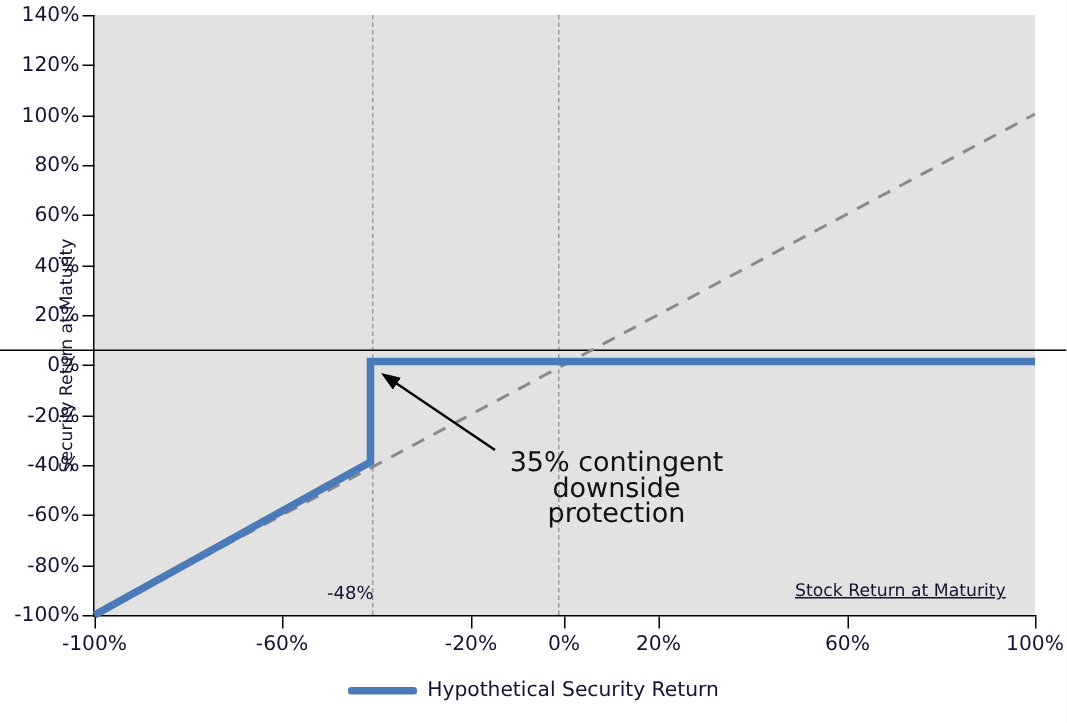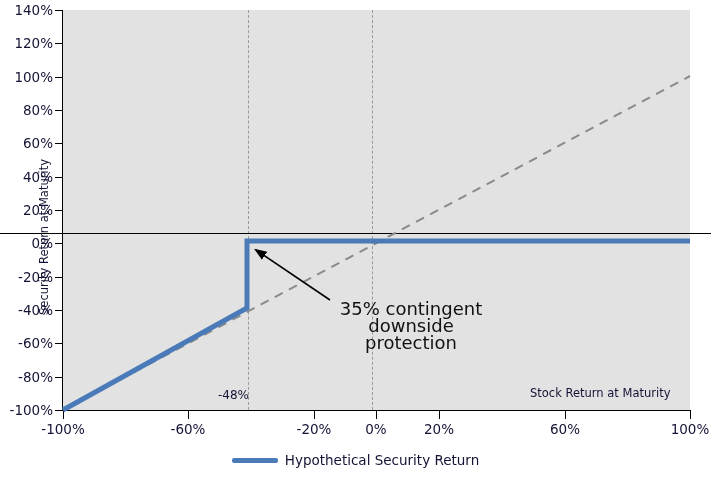--- a/index.html
+++ b/index.html
@@ -49,20 +49,21 @@
 
   
   .y-axis-title{
     position:absolute;left:-46px;top:230px;width:180px;
     transform:rotate(-90deg);transform-origin:center center;
     text-align:center;font-size:11.5px;color:#131335;white-space:nowrap;
   }
   .x-axis-title{
     position:absolute;left:530px;top:386px;font-size:11.5px;color:#131335;
     white-space:nowrap;
+    text-decoration:underline;
   }
 
   
   .vgrid{
     position:absolute;width:0;border-left:1.5px dashed #9a9a9a;
   }
 
   
   .point-label{
     position:absolute;font-size:12px;color:#131335;white-space:nowrap;

